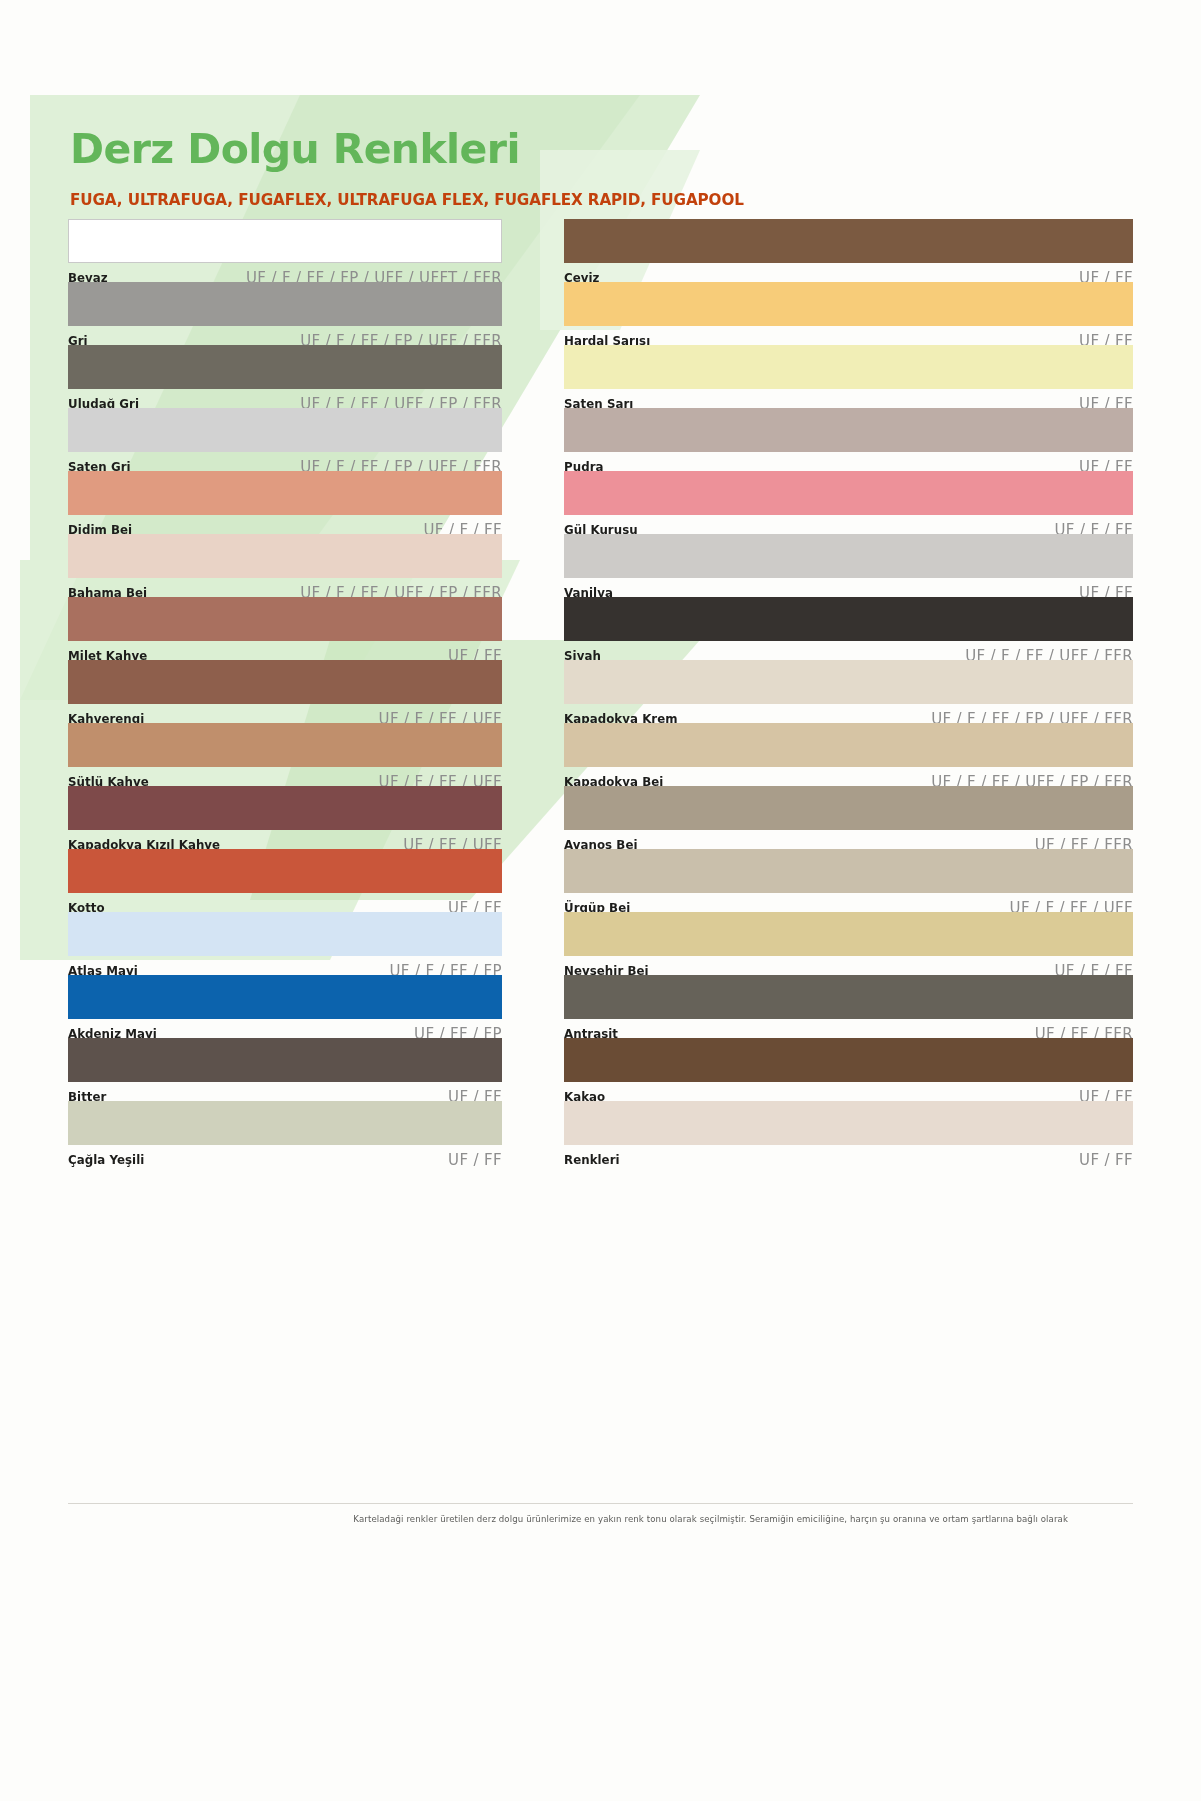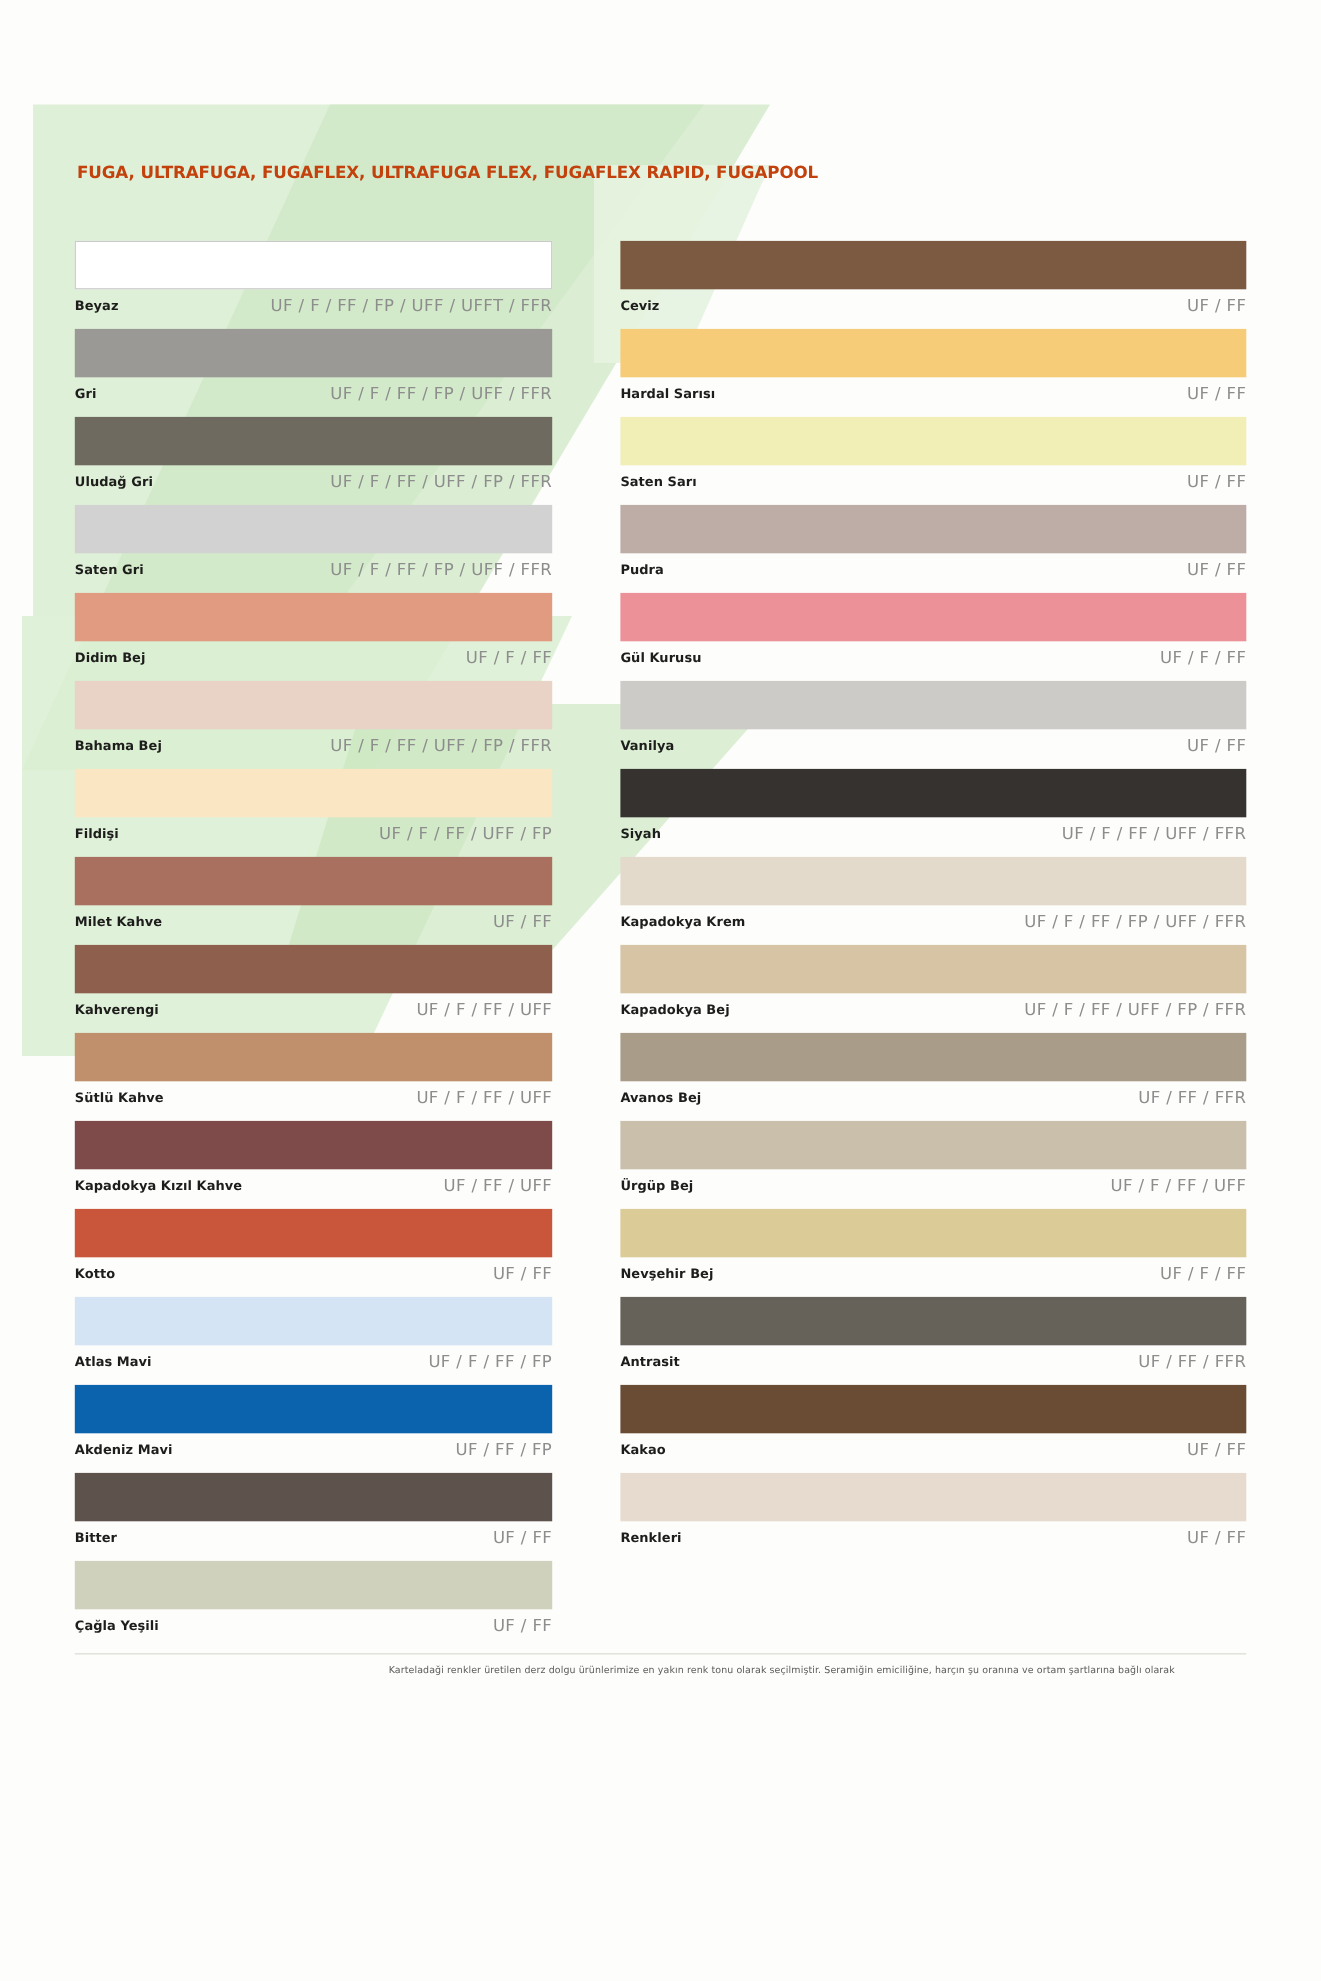--- a/index.html
+++ b/index.html
@@ -34,21 +34,21 @@
   
   #grid {
     position:absolute; left:68px; top:219px;
     width:1065px;
     display:grid;
     grid-template-columns:434px 1fr;
     column-gap:62px;
   }
   .col { display:flex; flex-direction:column; }
 
-  .entry { height:80px; position:relative; }
+  .entry { height:63px; position:relative; }
   .chip {
     height:44px; width:100%;
     border:0;
   }
   .chip.outlined { border:1px solid #c9c9c9; height:44px; }
   .meta {
     position:relative;
     height:30.8px;
     display:flex; align-items:center;
     justify-content:space-between;
@@ -85,20 +85,21 @@
 
   <svg id="wm-svg" viewBox="0 0 1201 1801" preserveAspectRatio="none" aria-hidden="true">
     <polygon points="30,95 640,95 300,560 30,560" fill="#dff0d8"></polygon>
     <polygon points="300,95 700,95 340,700 20,700" fill="#cfe8c6" opacity="0.75"></polygon>
     <polygon points="20,560 520,560 330,960 20,960" fill="#daeed2" opacity="0.85"></polygon>
     <polygon points="330,640 700,640 470,900 250,900" fill="#c6e4bb" opacity="0.6"></polygon>
     <polygon points="540,150 700,150 620,330 540,330" fill="#e6f3e0" opacity="0.9"></polygon>
   </svg>
 
   <div id="header">
+    <div id="title" style="color: rgb(99, 182, 90);">Derz Dolgu Renkleri</div>
     <div id="subtitle">FUGA, ULTRAFUGA, FUGAFLEX, ULTRAFUGA FLEX, FUGAFLEX RAPID, FUGAPOOL</div>
   </div>
 
   <div id="grid">
     <div class="col" id="col-left">
         <div class="entry">
           <div class="chip outlined" style="background: rgb(255, 255, 255);"></div>
           <div class="meta">
             <span class="cname">Beyaz</span>
             <span class="ccode">UF / F / FF / FP / UFF / UFFT / FFR</span>
@@ -133,27 +134,20 @@
           </div>
         </div>
         <div class="entry">
           <div class="chip" style="background: rgb(233, 211, 198);"></div>
           <div class="meta">
             <span class="cname">Bahama Bej</span>
             <span class="ccode">UF / F / FF / UFF / FP / FFR</span>
           </div>
         </div>
         <div class="entry">
-          <div class="chip" style="background: rgb(251, 230, 196);"></div>
-          <div class="meta">
-            <span class="cname">Fildişi</span>
-            <span class="ccode">UF / F / FF / UFF / FP</span>
-          </div>
-        </div>
-        <div class="entry">
           <div class="chip" style="background: rgb(169, 112, 95);"></div>
           <div class="meta">
             <span class="cname">Milet Kahve</span>
             <span class="ccode">UF / FF</span>
           </div>
         </div>
         <div class="entry">
           <div class="chip" style="background: rgb(142, 95, 76);"></div>
           <div class="meta">
             <span class="cname">Kahverengi</span>

